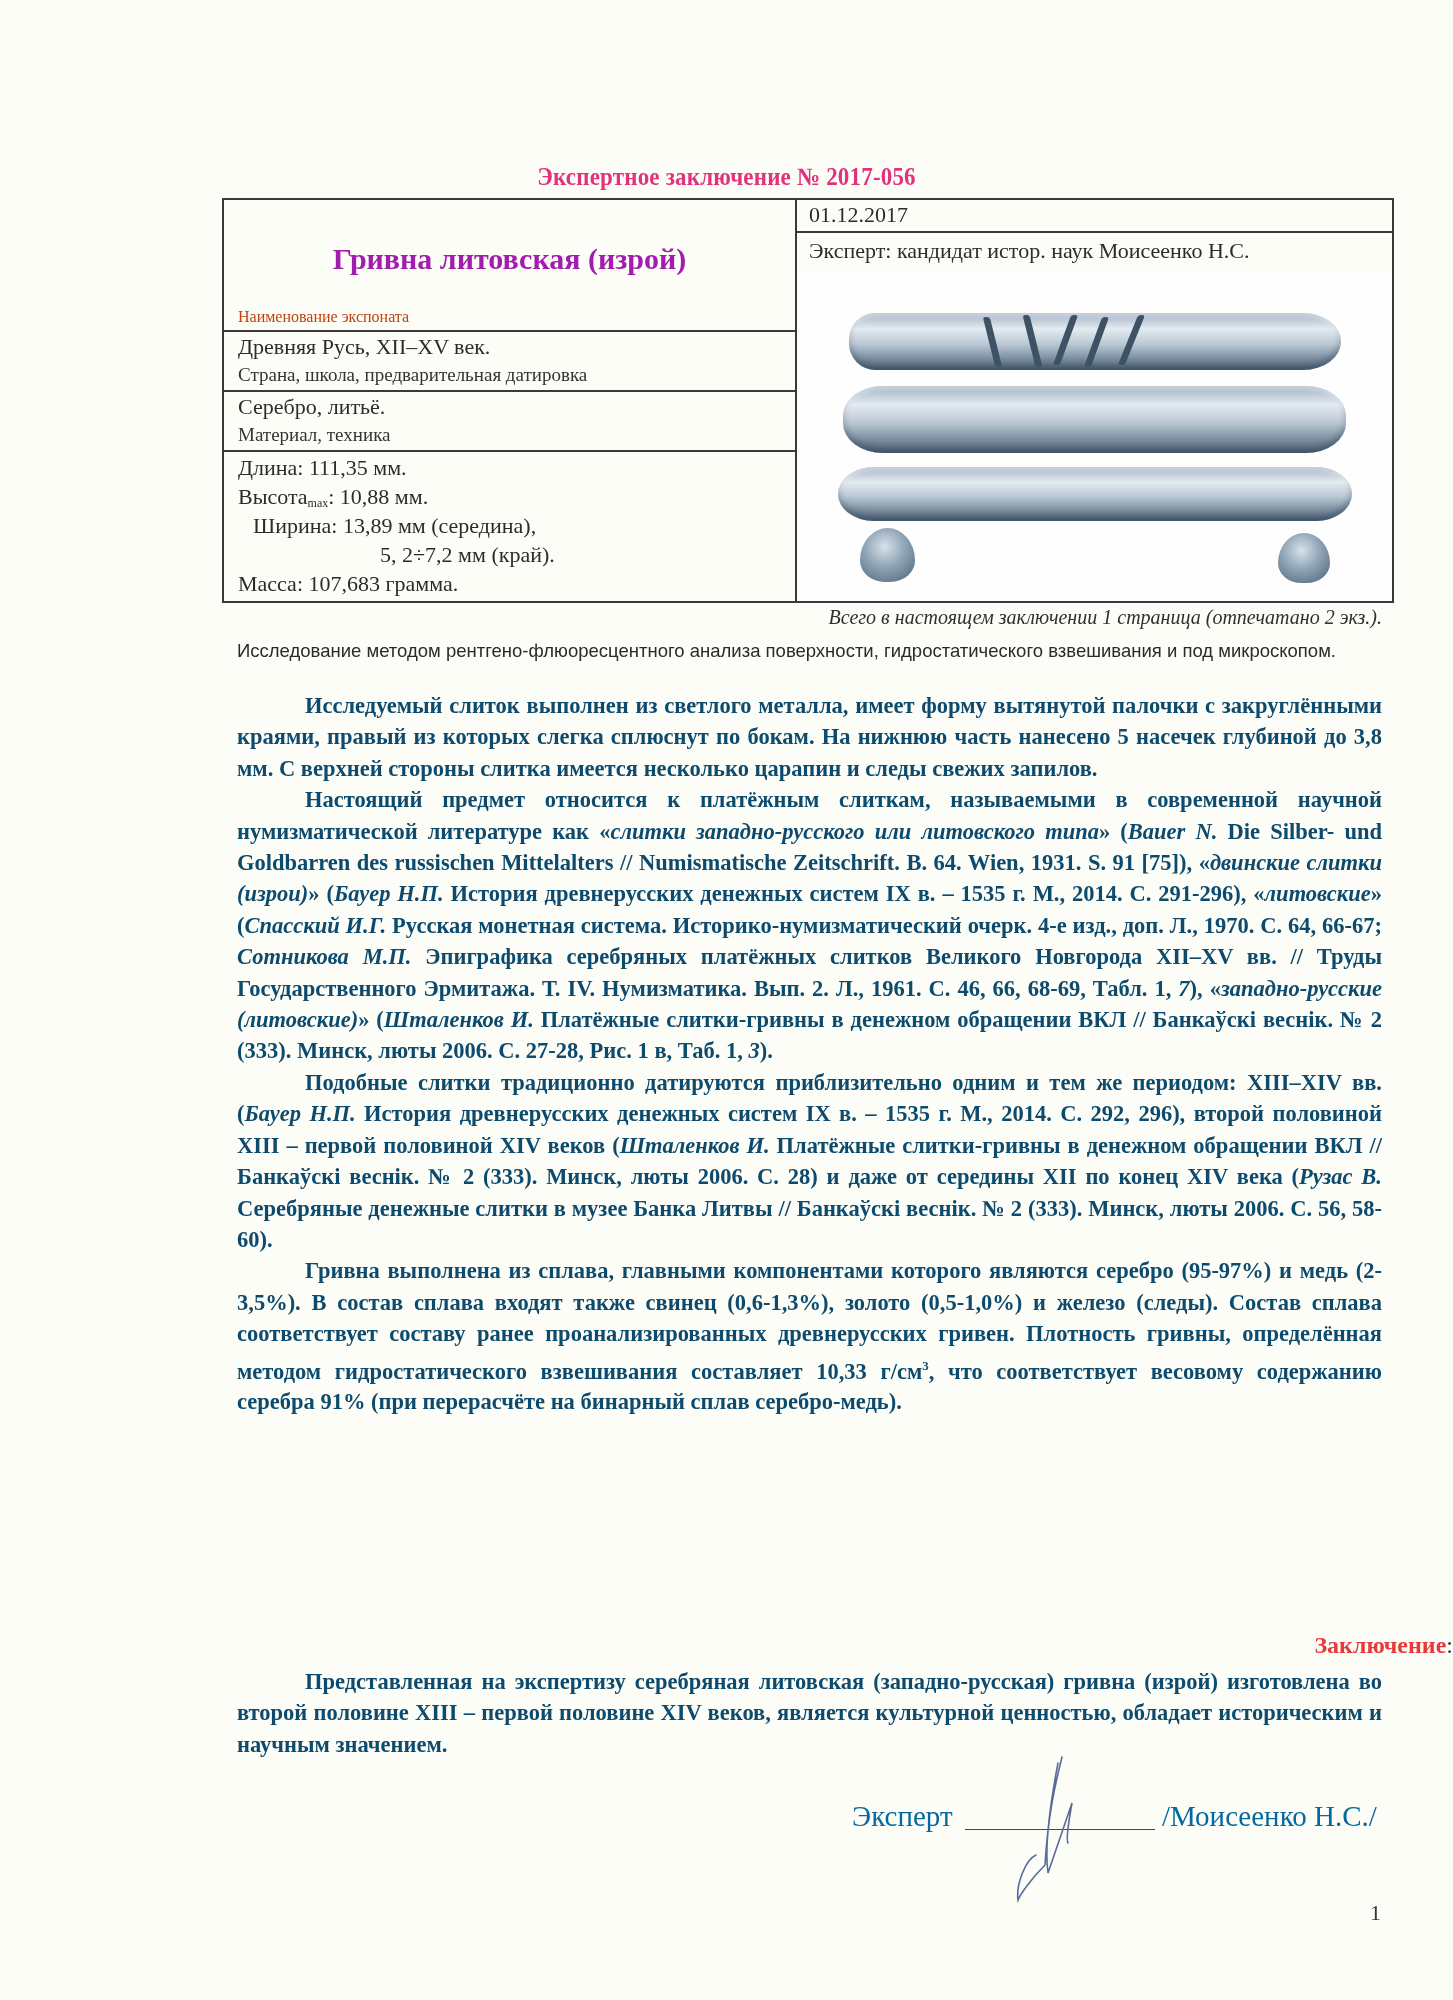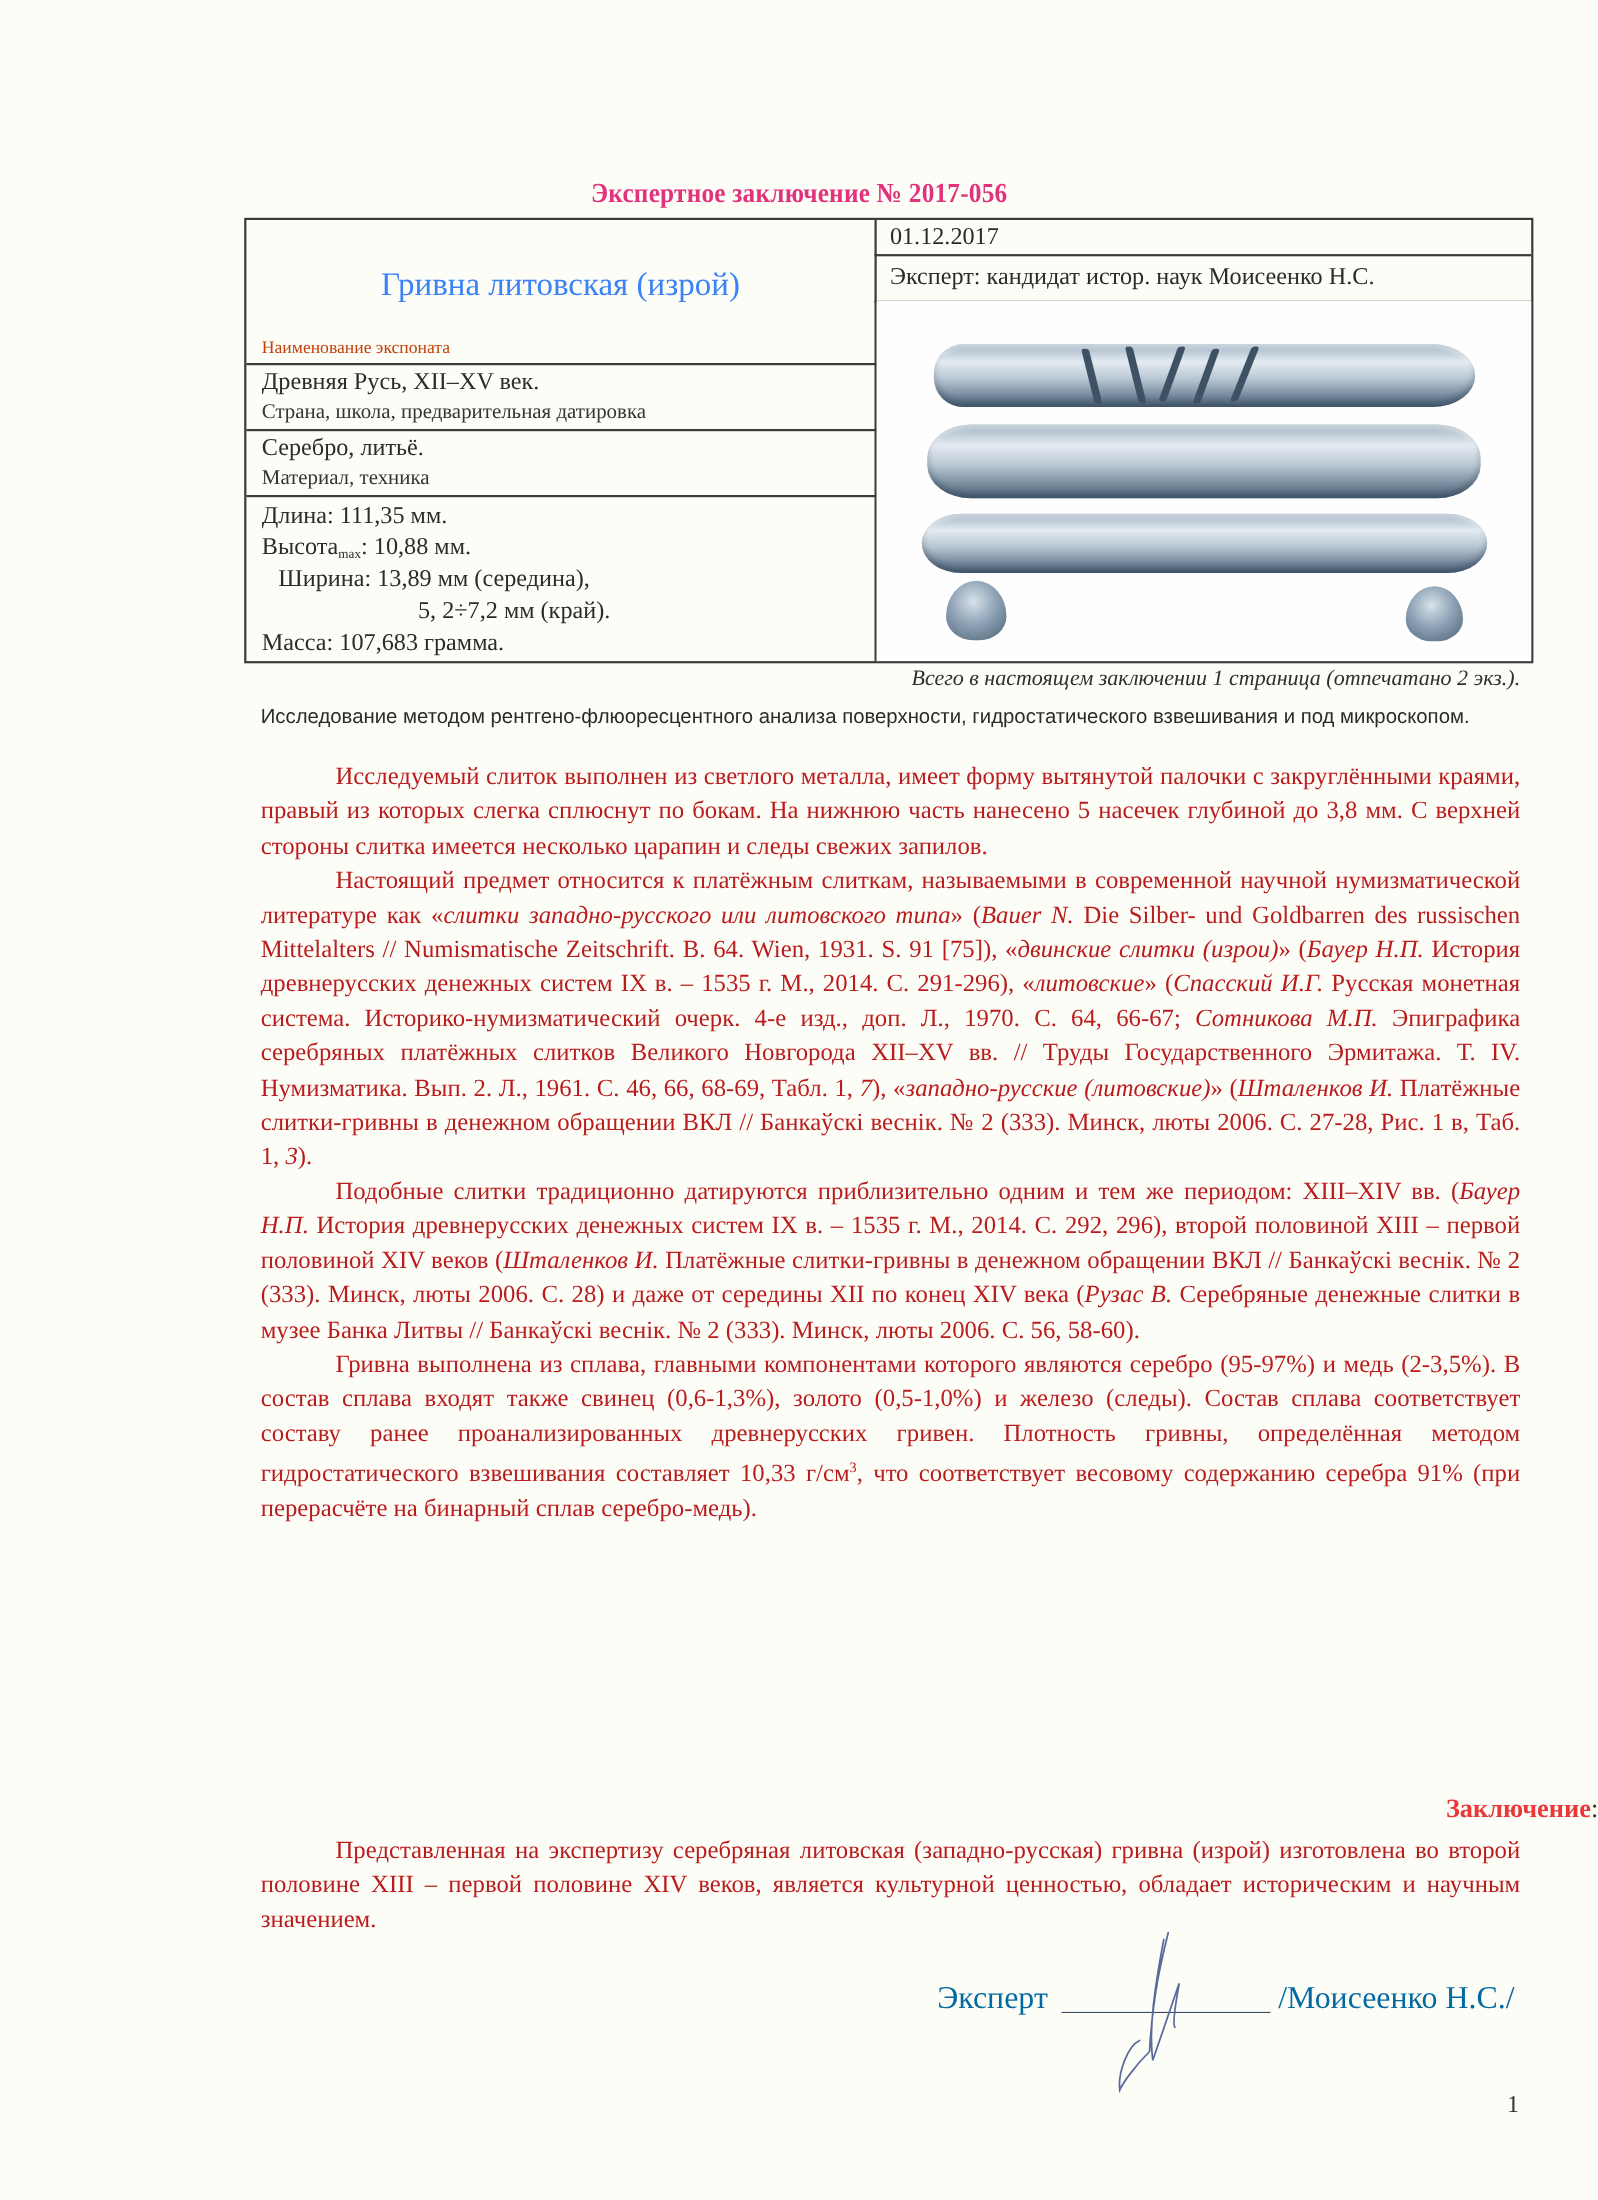--- a/index.html
+++ b/index.html
@@ -14,37 +14,37 @@
     left: 0; width: 1453px; top: 163px; text-align: center;
     font-family: "Liberation Serif", serif; font-weight: bold;
     font-size: 25px; color: #e2327c; letter-spacing: 0.2px;
     transform: scaleX(0.92);
   }
   
   .tbl { left: 222px; top: 198px; width: 1172px; height: 405px; border: 2px solid #3a3a3a; box-sizing: border-box; }
   .vline { position: absolute; left: 571px; top: 0; bottom: 0; border-left: 2px solid #3a3a3a; }
   .hline { position: absolute; border-top: 2px solid #3a3a3a; }
   .cell-text { position: absolute; white-space: nowrap; }
-  .exhibit-name { left: 0; width: 571px; top: 42px; text-align: center; font-weight: normal; font-size: 30px; color: #3b82f6; }
+  .exhibit-name { left: 0; width: 571px; top: 42px; text-align: center; font-weight: bold; font-size: 30px; color: #a21caf; }
   .small-label { font-size: 16px; color: #c2410c; }
   .val { font-size: 22px; color: #2b2b2b; }
   .lbl { font-size: 19px; color: #333; }
   sub.max { font-size: 12px; vertical-align: -3px; }
   .photo { position: absolute; left: 573px; top: 73px; right: 0; bottom: 0; background: #fefefe; }
   .bar { position: absolute; border-radius: 40px / 30px;
     background: linear-gradient(180deg, #9fb1c2 0%, #e4ebf1 28%, #b9c7d4 55%, #6f8396 85%, #4e6276 100%);
     box-shadow: inset 0 -4px 6px rgba(40,60,80,0.45), inset 0 3px 4px rgba(255,255,255,0.5); }
   .notch { position: absolute; width: 7px; background: #3f5265; border-radius: 3px; transform: skewX(14deg); }
   .nub { position: absolute; border-radius: 50% 50% 45% 45% / 60% 60% 40% 40%;
     background: radial-gradient(circle at 45% 35%, #d8e2ea 0%, #8ea3b6 45%, #4d6175 100%); }
   .note { left: 700px; top: 606px; width: 682px; text-align: right; font-style: italic; font-size: 20px; color: #2f2f2f; }
   .sans { font-family: "Liberation Sans", sans-serif; }
   .research { left: 237px; top: 636px; width: 1142px; font-size: 18.5px; line-height: 29px; text-align: justify; text-align-last: left; color: #2a2a2a; }
   .research b { font-weight: normal; }
-  .body { left: 237px; width: 1145px; font-size: 22.5px; line-height: 31.4px; text-align: justify; color: #b91c1c; }
+  .body { left: 237px; width: 1145px; font-size: 22.5px; line-height: 31.4px; text-align: justify; color: #0c4a6e; font-weight: bold; }
   .body p { margin: 0; text-indent: 68px; }
   .body i { font-style: italic; }
   .conc-head { left: 0; width: 1453px; top: 1632px; text-align: right; font-weight: bold; font-size: 24px; color: #e8383a; }
   .conc-head span.colon { color: #2d2d2d; font-weight: normal; }
   .sign { top: 1800px; font-size: 29px; color: #0369a1; }
   .sign-line { left: 965px; top: 1829px; width: 190px; border-top: 1.5px solid #3a4a60; }
   .page-num { left: 1370px; top: 1900px; font-size: 22px; color: #333; }
 </style>
 </head>
 <body>

